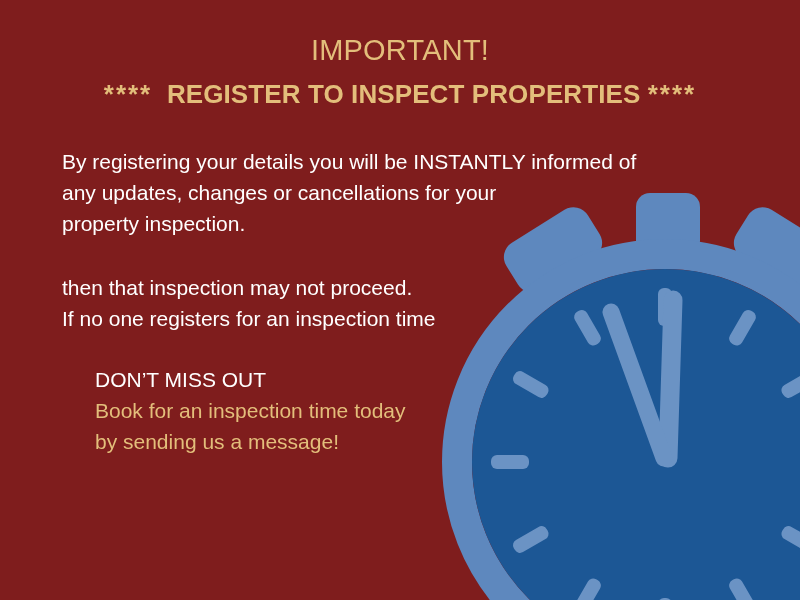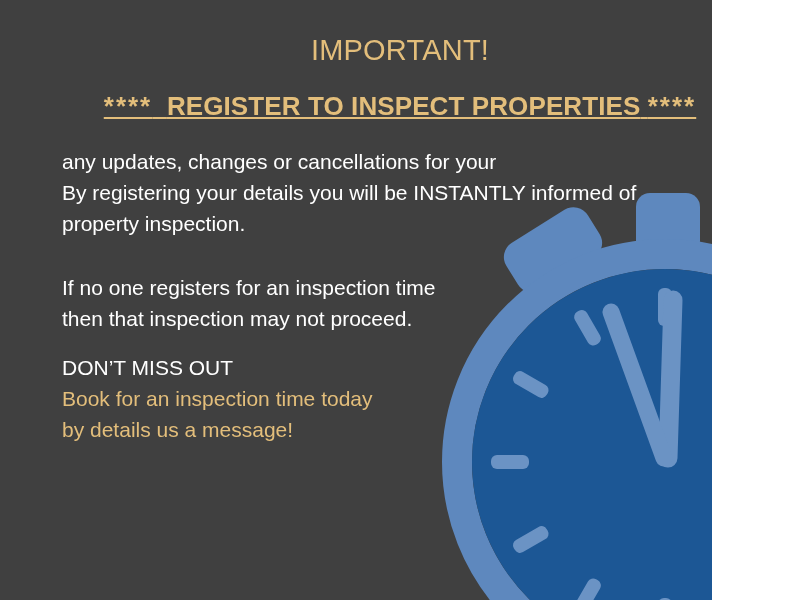--- a/index.html
+++ b/index.html
@@ -8,23 +8,23 @@
   }
   body {
     width: 800px;
     height: 600px;
     overflow: hidden;
     font-family: "Liberation Sans", sans-serif;
   }
 
   #slide {
     position: relative;
-    width: 712px;
+    width: 800px;
     height: 600px;
-    background: #404040;
+    background: #7f1d1d;
     overflow: hidden;
   }
 
   
   #clock-graphic {
     position: absolute;
     left: 0;
     top: 0;
     width: 800px;
     height: 600px;
@@ -53,41 +53,40 @@
     line-height: 40px;
     font-weight: 400;
     letter-spacing: 0.2px;
   }
   #headline-register {
     color: #E3BE7B;
     font-size: 26px;
     line-height: 40px;
     font-weight: 700;
     letter-spacing: 0.1px;
-    margin-top: 16px;
-    text-decoration: underline;
+    margin-top: 4px;
   }
   #headline-register .stars-lead { letter-spacing: 2px; }
   #headline-register .stars-trail { letter-spacing: 2px; }
 
   .body-block {
     position: absolute;
     left: 62px;
   }
   .para {
     color: #FFFFFF;
     font-size: 21px;
     line-height: 31px;
     font-weight: 400;
     white-space: nowrap;
   }
 
   #para-1 { top: 146px; }
   #para-2 { top: 272px; }
-  #cta-block { top: 352px; }
+  #cta-block { top: 364px; margin-left: 33px; }
 
   .cta-line-plain {
     color: #FFFFFF;
     font-size: 21px;
     line-height: 31px;
     font-weight: 400;
     white-space: nowrap;
   }
   .cta-line-gold {
     color: #E3BE7B;
@@ -169,30 +168,30 @@
   <div id="content">
 
     <div class="heading-block">
       <div id="headline-important">IMPORTANT!</div>
       <div id="headline-register">
         <span class="stars-lead">****</span><span>&nbsp;&nbsp;</span><span>REGISTER TO INSPECT PROPERTIES</span><span>&nbsp;</span><span class="stars-trail">****</span>
       </div>
     </div>
 
     <div id="para-1" class="body-block">
+      <div class="para">By registering your details  you will be INSTANTLY informed of</div>
       <div class="para">any updates, changes or cancellations for your</div>
-      <div class="para">By registering your details  you will be INSTANTLY informed of</div>
       <div class="para">property inspection.</div>
     </div>
 
     <div id="para-2" class="body-block">
+      <div class="para">then that inspection may not proceed.</div>
       <div class="para">If no one registers for an inspection time</div>
-      <div class="para">then that inspection may not proceed.</div>
     </div>
 
     <div id="cta-block" class="body-block">
       <div class="cta-line-plain">DON’T MISS OUT</div>
       <div class="cta-line-gold">Book for an inspection time today</div>
-      <div class="cta-line-gold">by details us a message!</div>
+      <div class="cta-line-gold">by sending us a message!</div>
     </div>
 
   </div>
 </div>
 
 </body></html>

